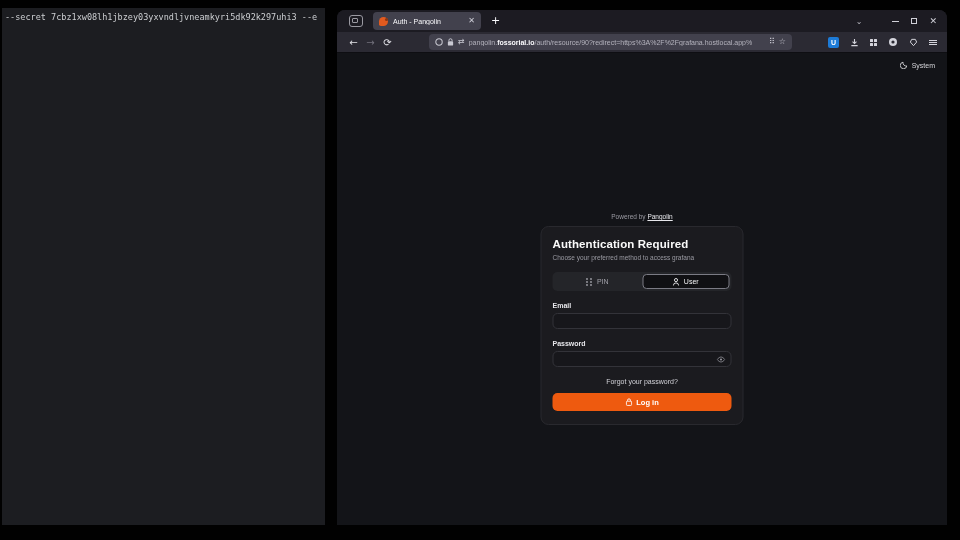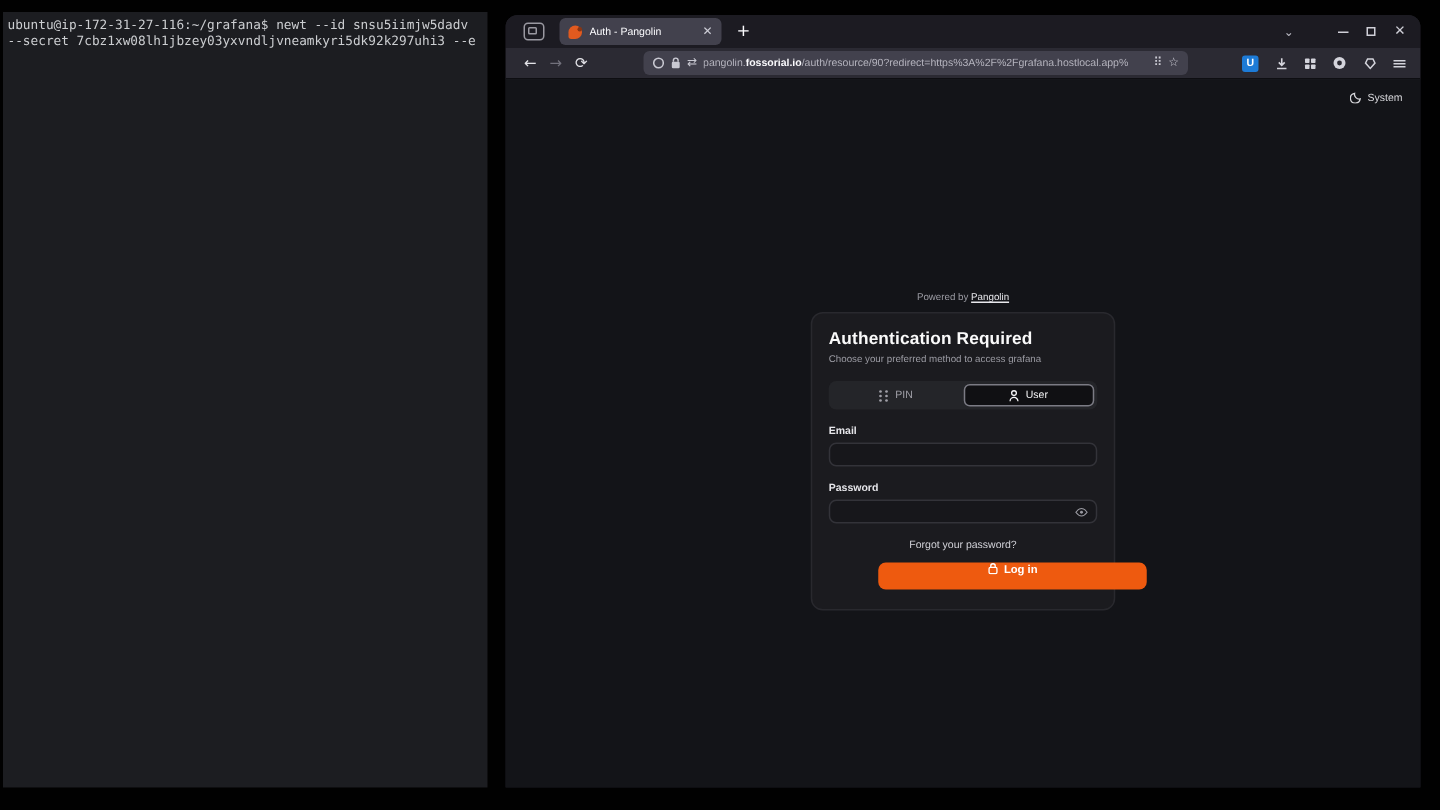--- a/index.html
+++ b/index.html
@@ -60,51 +60,50 @@
             align-items:center; justify-content:center; }
   .ham { display:flex; flex-direction:column; gap:1px; }
   .ham i { display:block; width:8px; height:1px; background:#d4d4dc; }
   .dotgrid { display:grid; grid-template-columns:3px 3px; gap:1px; }
   .dotgrid i { width:3px; height:3px; background:#d4d4dc; border-radius:0.5px; }
 
   
   .content { position:relative; height:472px; background:#131418; }
   .theme-toggle { position:absolute; top:8px; right:12px; display:flex;
                   align-items:center; gap:4px; color:#d6d6da; font-size:7px; }
-  .auth-wrap { position:absolute; left:50%; transform:translateX(-50%); top:142px;
+  .auth-wrap { position:absolute; left:50%; transform:translateX(-50%); top:160px;
                width:203px; }
   .powered { text-align:center; font-size:6.5px; color:#9b9ba3; }
   .powered a { color:#e8e8ec; text-decoration:underline; }
   .card { margin-top:6px; background:#1b1b1f; border:1px solid #29292e;
           border-radius:8px; padding:11px 11px 13px; }
   .card-title { font-size:11.5px; font-weight:bold; color:#fafafa; letter-spacing:0.1px; }
   .card-sub { font-size:6.5px; color:#9b9ba3; margin-top:4px; }
   .tabs { display:flex; margin-top:11px; height:19px; background:#242529;
           border-radius:5px; padding:2px; gap:2px; }
   .tabbtn { flex:1; display:flex; align-items:center; justify-content:center;
             gap:4px; font-size:7px; color:#a0a0a8; border-radius:4px; }
   .tabbtn.active { background:#101013; border:1px solid #7b7b84; color:#f4f4f6; }
   .field-label { font-size:7px; font-weight:bold; color:#e6e6ea; margin-top:11px; }
   .input { margin-top:4px; height:16px; border:1px solid #333339; border-radius:5px;
            background:#17171b; display:flex; align-items:center; padding:0 5px; }
   .input input { flex:1; background:transparent; border:none; outline:none;
                  color:#e6e6ea; font-size:7px; font-family:inherit; width:100%; }
   .eye { color:#9b9ba3; display:flex; align-items:center; }
   .forgot { margin-top:11px; text-align:center; font-size:7px; color:#d2d2d8; }
   .login-btn { margin-top:8px; height:18px; border-radius:5px; border:none;
-               width:100%; display:flex; align-items:flex-start; justify-content:center;
+               width:100%; display:flex; align-items:center; justify-content:center;
                gap:4px; color:#ffffff; font-size:7.5px; font-weight:bold;
-               font-family:inherit;margin-left:33px; }
+               font-family:inherit; }
   svg { display:block; }
 </style>
 </head>
 <body>
 
 <div id="terminal">
-  <div class="tline">ubuntu@ip-172-31-27-116:~/grafana$ newt --id snsu5iimjw5dadv</div>
   <div class="tline">--secret 7cbz1xw08lh1jbzey03yxvndljvneamkyri5dk92k297uhi3 --e</div>
 </div>
 
 <div id="browser">
 
   <div class="tabbar">
     <div class="ffview"></div>
     <div class="tab">
       <span class="favicon"></span>
       <span class="tab-title">Auth - Pangolin</span>

